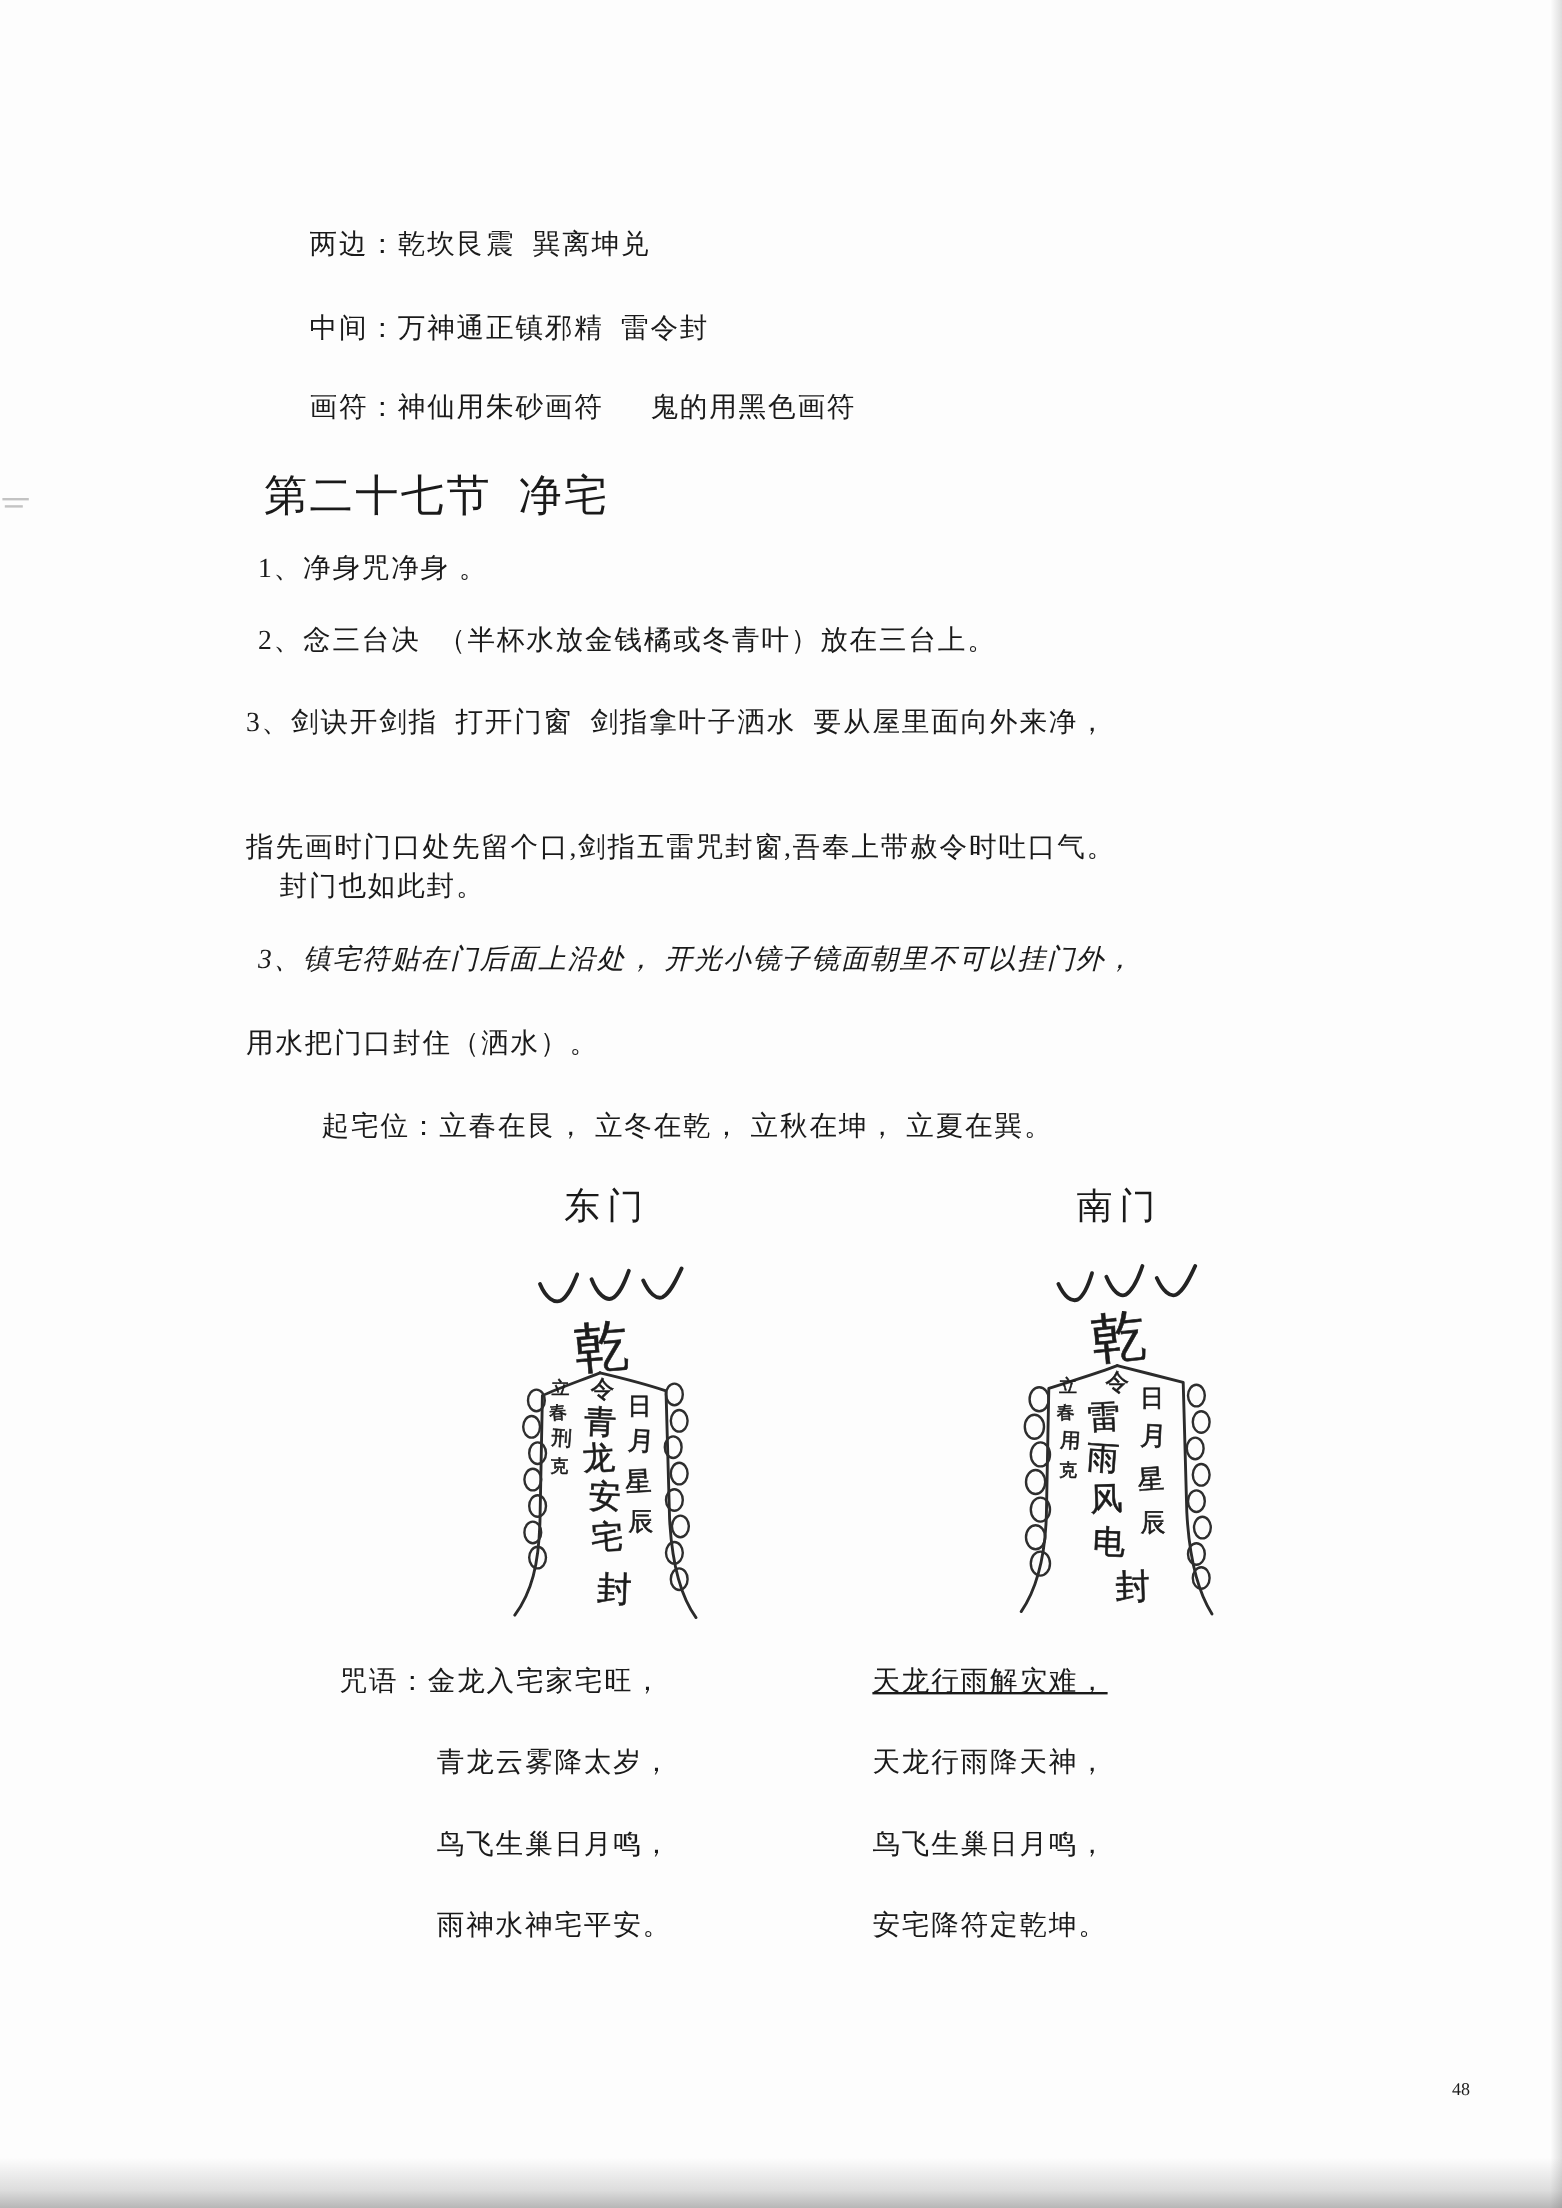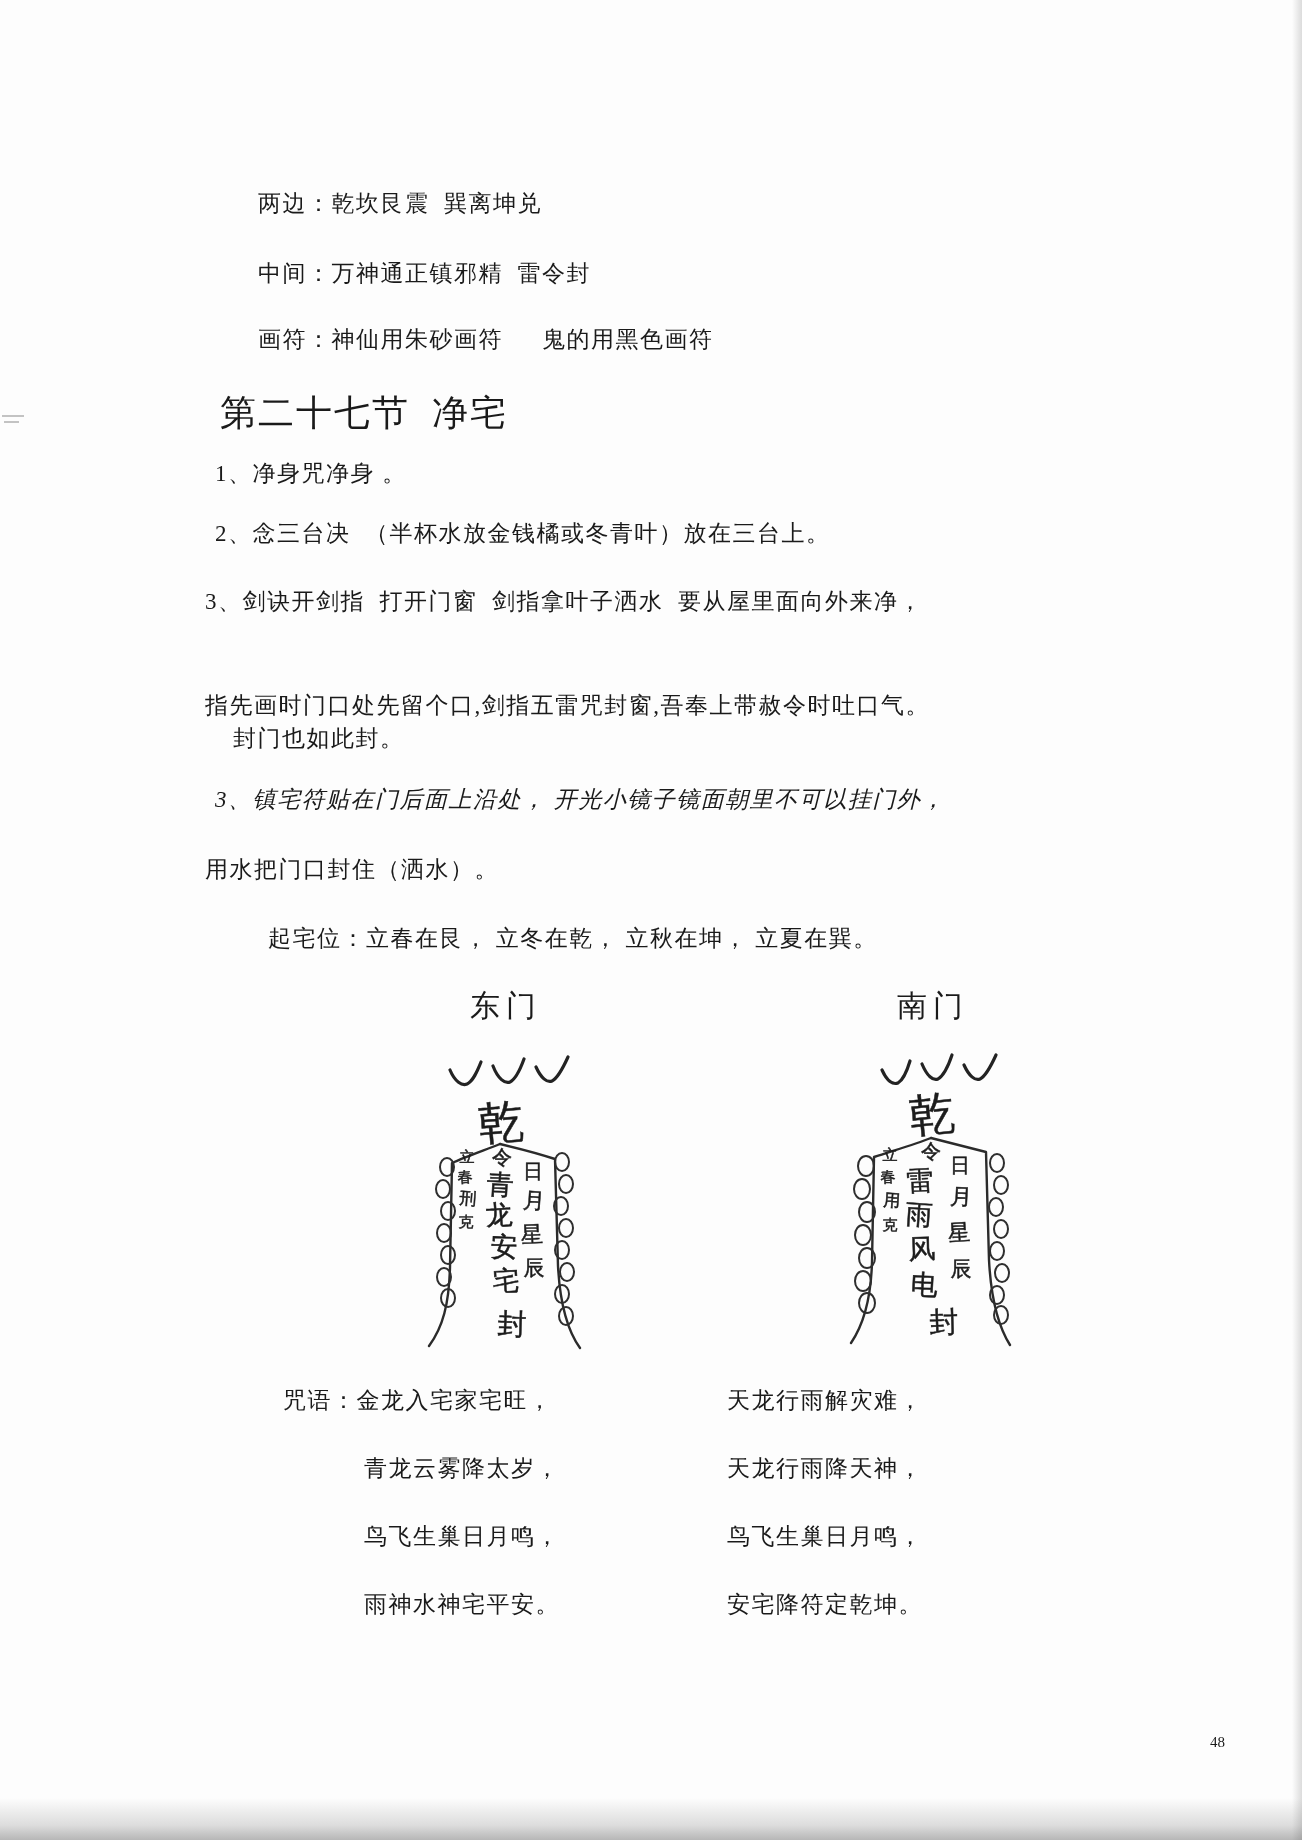--- a/index.html
+++ b/index.html
@@ -143,21 +143,21 @@
   <text class="tch" x="58" y="144" font-size="15" text-anchor="middle" transform="rotate(-4 58 139)">春</text>
   <text class="tch" x="62" y="168" font-size="17" text-anchor="middle" transform="rotate(4 62 162)">用</text>
   <text class="tch" x="60" y="192" font-size="15" text-anchor="middle">克</text>
 </svg>
 
 <div class="line" style="left:283px;top:1387px;"><span>咒语：</span><span>金龙入宅家宅旺，</span></div>
 <div class="line" style="left:364px;top:1455px;">青龙云雾降太岁，</div>
 <div class="line" style="left:364px;top:1523px;">鸟飞生巢日月鸣，</div>
 <div class="line" style="left:364px;top:1591px;">雨神水神宅平安。</div>
 
-<div class="line" style="left:727px;top:1387px;">天龙行雨解灾难，</div>
+<div class="line" style="left:727px;top:1387px;text-decoration:underline;">天龙行雨解灾难，</div>
 <div class="line" style="left:727px;top:1455px;">天龙行雨降天神，</div>
 <div class="line" style="left:727px;top:1523px;">鸟飞生巢日月鸣，</div>
 <div class="line" style="left:727px;top:1591px;">安宅降符定乾坤。</div>
 
 <div class="line pagenum" style="left:1210px;top:1733px;">48</div>
 
 <div class="scan-right"></div>
 <div class="scan-bottom"></div>
 
 </body></html>

